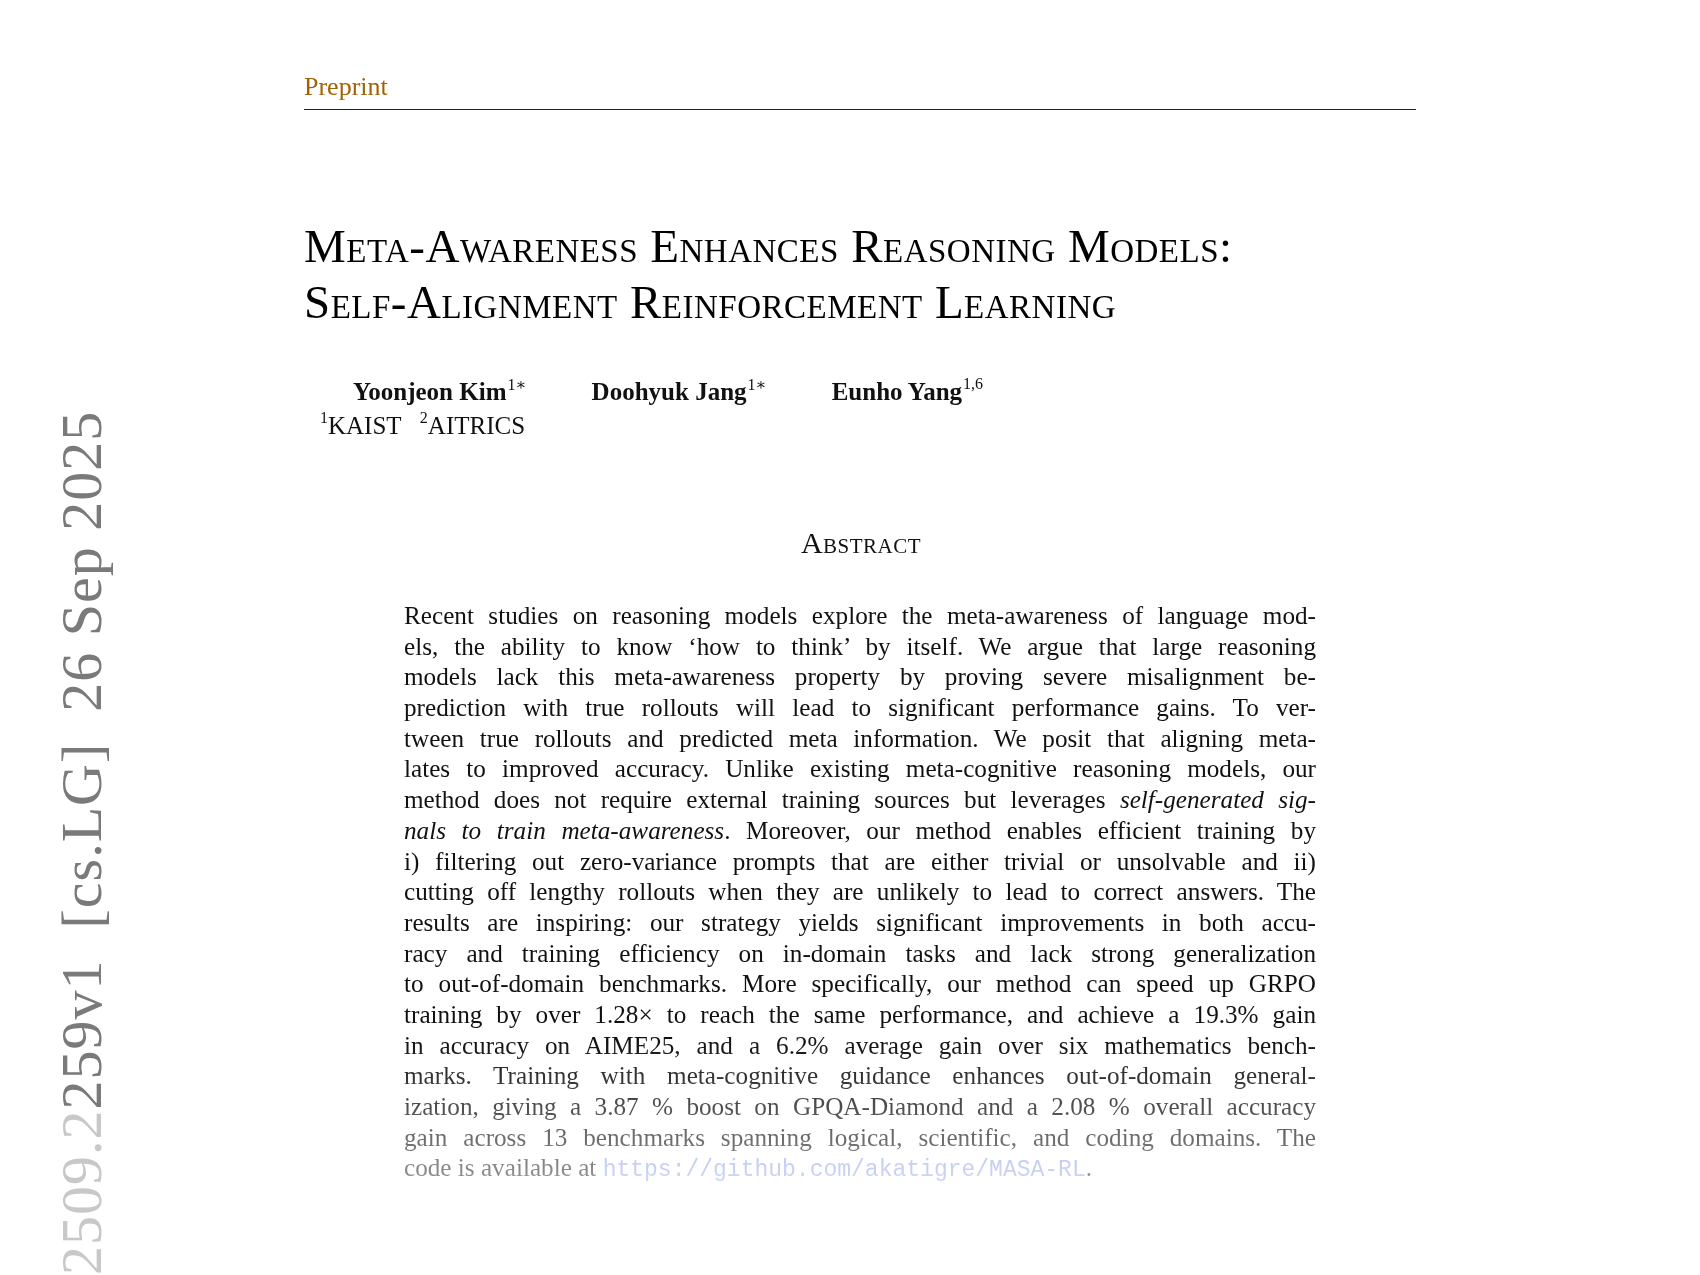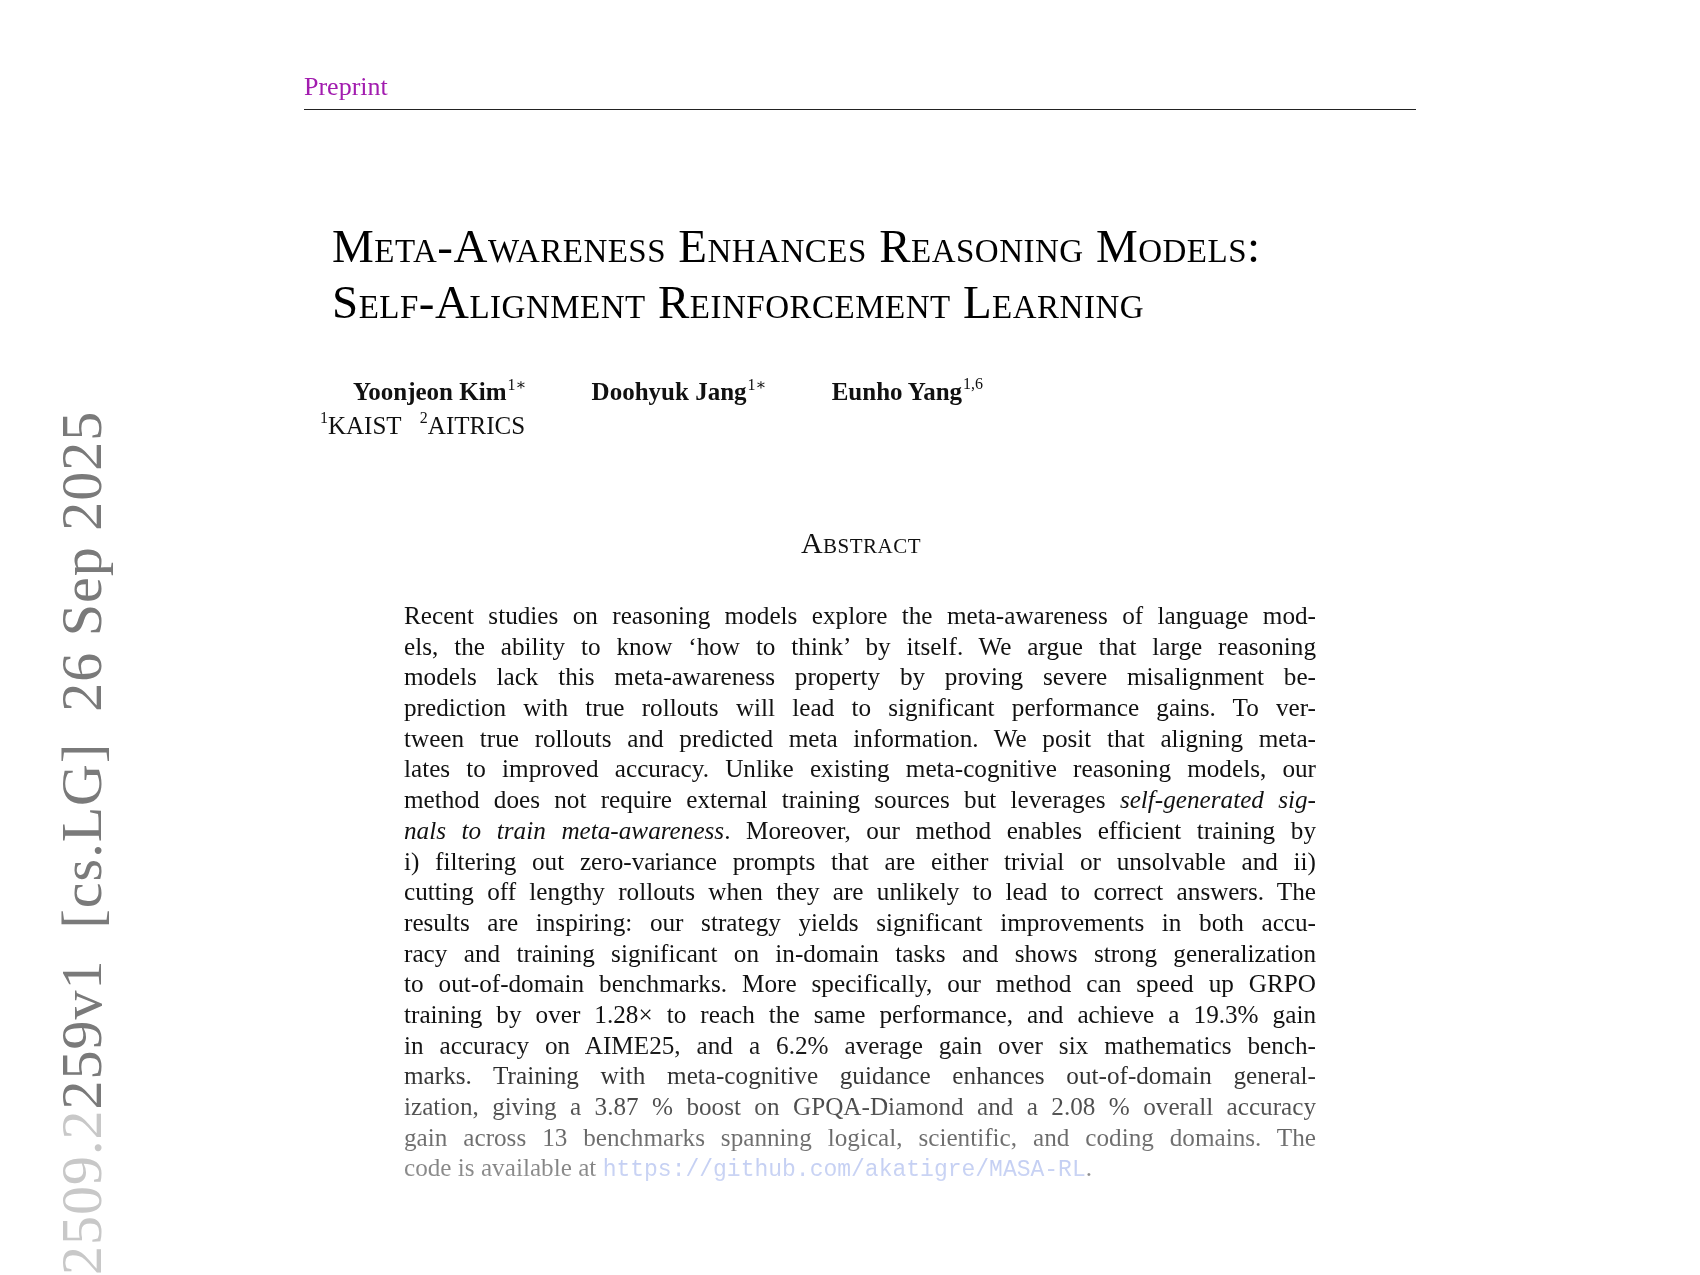--- a/index.html
+++ b/index.html
@@ -1,21 +1,21 @@
 <!DOCTYPE html>
 <html><head>
 <meta charset="utf-8">
 <style>
   html, body { margin:0; padding:0; background:#ffffff; }
   body { width:1700px; height:1275px; position:relative; overflow:hidden;
          font-family:"Liberation Serif","DejaVu Serif",serif; color:#111; }
-  .header { position:absolute; left:304px; top:72px; font-size:26px; color:#a21caf; }
+  .header { position:absolute; left:304px; top:72px; font-size:26px; color:#a16207; }
   .rule { position:absolute; left:304px; top:109px; width:1112px; height:0; border-top:1.6px solid #222; }
   .title { position:absolute; left:304px; top:218px; width:1120px; font-size:47px; line-height:56px;
-           font-variant:small-caps; letter-spacing:0.5px; color:#000;margin-left:28px; }
+           font-variant:small-caps; letter-spacing:0.5px; color:#000; }
   .title .line { display:block; white-space:nowrap; }
   .authors { position:absolute; left:320px; top:378px; font-size:25px; font-weight:bold; white-space:nowrap; }
   .authors .author { margin-right:26px;margin-left:33px; }
   .authors sup { font-weight:normal; font-size:16px; vertical-align:top; position:relative; top:-3px; margin-left:1px; }
   .affil { position:absolute; left:320px; top:412px; font-size:25px; white-space:nowrap; }
   .affil sup { font-size:16px; vertical-align:top; position:relative; top:-3px; }
   .affil .aff { margin-right:12px; }
   .abs-head { position:absolute; left:0; width:1722px; top:526px; text-align:center; font-size:30px;
               font-variant:small-caps; letter-spacing:0.5px; }
   .abstract { position:absolute; left:404px; top:601px; width:912px; font-size:25.2px; line-height:30.7px;
@@ -60,21 +60,21 @@
   <span class="l">els, the ability to know ‘how to think’ by itself.  We argue that large reasoning</span>
   <span class="l">models lack this meta-awareness property by proving severe misalignment be-</span>
   <span class="l">prediction with true rollouts will lead to significant performance gains.  To ver-</span>
   <span class="l">tween true rollouts and predicted meta information. We posit that aligning meta-</span>
   <span class="l">lates to improved accuracy. Unlike existing meta-cognitive reasoning models, our</span>
   <span class="l"><span>method does not require external training sources but leverages </span><em>self-generated sig-</em></span>
   <span class="l"><em>nals to train meta-awareness</em><span>. Moreover, our method enables efficient training by</span></span>
   <span class="l">i) filtering out zero-variance prompts that are either trivial or unsolvable and ii)</span>
   <span class="l">cutting off lengthy rollouts when they are unlikely to lead to correct answers. The</span>
   <span class="l">results are inspiring:  our strategy yields significant improvements in both accu-</span>
-  <span class="l">racy and training significant on in-domain tasks and shows strong generalization</span>
+  <span class="l">racy and training efficiency on in-domain tasks and lack strong generalization</span>
   <span class="l">to out-of-domain benchmarks. More specifically, our method can speed up GRPO</span>
   <span class="l">training by over 1.28× to reach the same performance, and achieve a 19.3% gain</span>
   <span class="l">in accuracy on AIME25, and a 6.2% average gain over six mathematics bench-</span>
   <span class="l">marks.  Training with meta-cognitive guidance enhances out-of-domain general-</span>
   <span class="l">ization, giving a 3.87 % boost on GPQA-Diamond and a 2.08 % overall accuracy</span>
   <span class="l">gain across 13 benchmarks spanning logical, scientific, and coding domains. The</span>
   <span class="l last"><span>code is available at </span><a class="url">https://github.com/akatigre/MASA-RL</a><span>.</span></span>
 </div>
 
 <div class="fade"></div>

